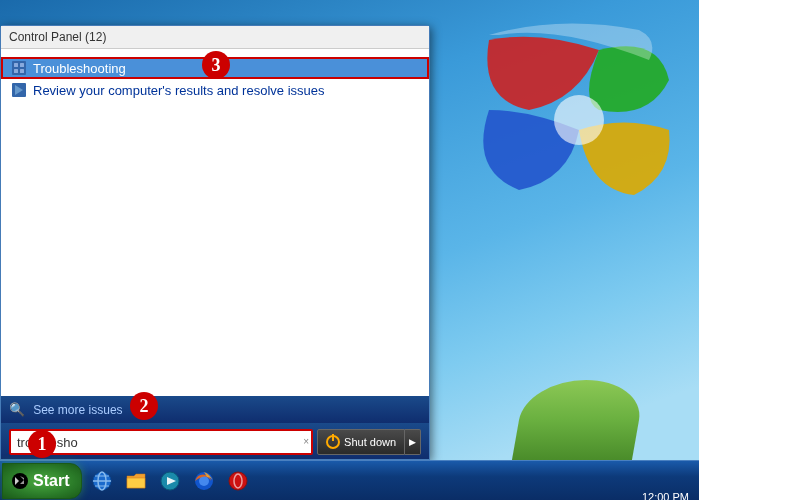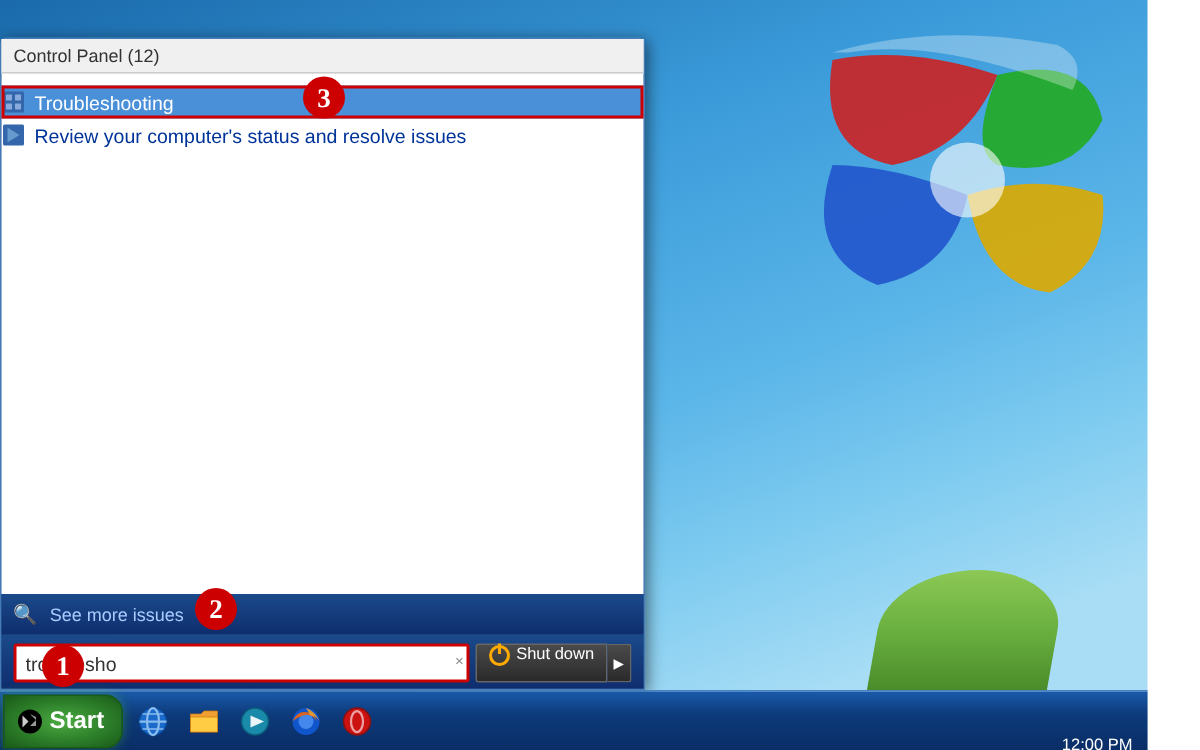--- a/index.html
+++ b/index.html
@@ -6,21 +6,21 @@
     body {
       width: 800px;
       height: 500px;
       overflow: hidden;
       font-family: 'Segoe UI', Tahoma, sans-serif;
       position: relative;
     }
 
     
     .desktop {
-      width: 765px;
+      width: 699px;
       height: 500px;
       background: linear-gradient(160deg, #1a6aab 0%, #3a9ad9 30%, #5ab5e8 55%, #7ecbf0 70%, #a8ddf5 85%);
       position: relative;
     }
 
     
     .win-flag {
       position: absolute;
       top: 20px;
       right: 20px;
@@ -71,21 +71,21 @@
       border-bottom: 1px solid #ccc;
     }
 
     .search-results {
       padding: 8px 0;
     }
 
     .result-item {
       display: flex;
       align-items: center;
-      padding: 3px 0;
+      padding: 3px 10px;
       cursor: pointer;
       font-size: 13px;
       color: #003399;
     }
 
     .result-item.highlighted {
       background: #4a90d9;
       color: white;
       outline: 2px solid #cc0000;
       outline-offset: -2px;
@@ -160,20 +160,21 @@
     .shutdown-main {
       background: linear-gradient(to bottom, #4a4a4a, #2a2a2a);
       border: 1px solid #666;
       border-radius: 2px 0 0 2px;
       color: white;
       font-size: 11px;
       padding: 0 8px;
       height: 100%;
       cursor: pointer;
       display: flex;
+      align-items: center;
       gap: 4px;
       white-space: nowrap;
     }
 
     .shutdown-arrow {
       background: linear-gradient(to bottom, #4a4a4a, #2a2a2a);
       border: 1px solid #666;
       border-left: none;
       border-radius: 0 2px 2px 0;
       color: white;
@@ -350,21 +351,21 @@
         </div>
 
 
         <div class="result-item">
           <span class="cp-icon">
             <svg width="16" height="16" viewBox="0 0 16 16">
               <rect x="1" y="1" width="14" height="14" rx="1" fill="#3366aa"></rect>
               <polygon points="4,3 12,8 4,13" fill="#6699cc"></polygon>
             </svg>
           </span>
-          <span>Review your computer's status and resolve issues</span>
+          <span>Review your computer's results and resolve issues</span>
         </div>
 
       </div>
     </div>
 
     <div class="start-menu-bottom">
       <div class="see-more-results">
         <span class="magnifier-icon">🔍</span>
         <span>See more issues</span>
       </div>

